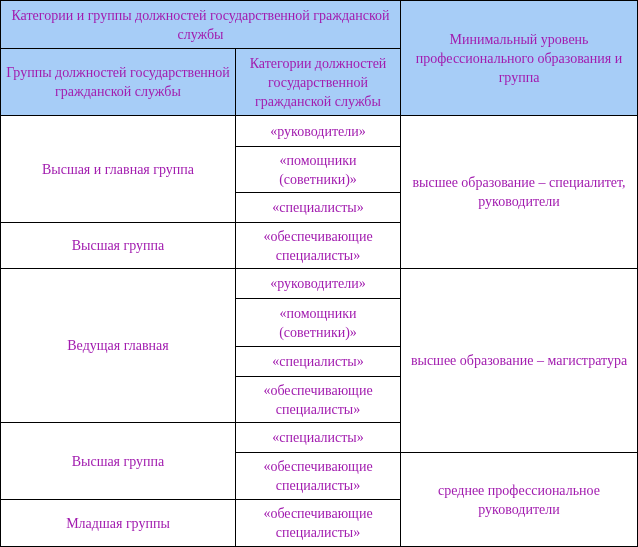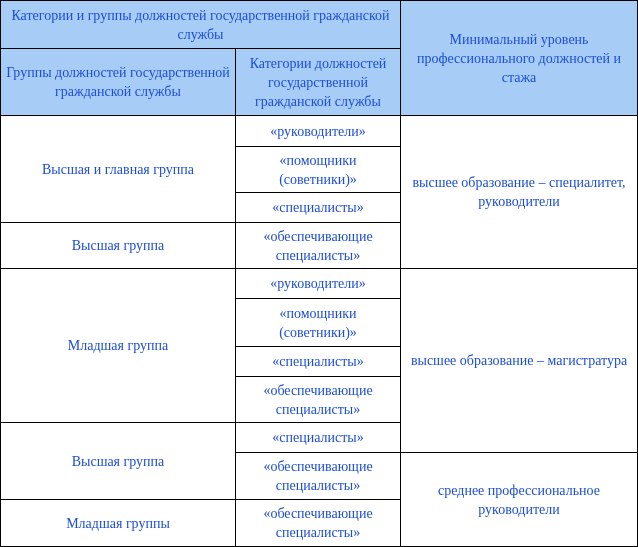--- a/index.html
+++ b/index.html
@@ -4,21 +4,21 @@
 <style>
   html, body { margin: 0; padding: 0; background: #ffffff; }
   body { width: 638px; height: 547px; overflow: hidden; }
   table.civil {
     position: absolute; left: 0; top: 0;
     width: 637px; height: 547px;
     border-collapse: collapse;
     table-layout: fixed;
     font-family: "Liberation Serif", "DejaVu Serif", serif;
     font-size: 14px;
-    color: #1d4ed8;
+    color: #a21caf;
   }
   table.civil td, table.civil th {
     border: 1.5px solid #000000;
     text-align: center;
     vertical-align: middle;
     padding: 2px 4px;
     line-height: 19px;
     font-weight: normal;
   }
   th.hdr { background: #a7cdf7; }
@@ -29,21 +29,21 @@
 
 <table class="civil">
   <colgroup>
     <col style="width:235px">
     <col style="width:165px">
     <col style="width:237px">
   </colgroup>
   <tbody>
       <tr style="height:48px">
     <th class="hdr bold" colspan="2">Категории и группы должностей государственной гражданской службы</th>
-    <th class="hdr bold" rowspan="2">Минимальный уровень профессионального должностей и стажа</th>
+    <th class="hdr bold" rowspan="2">Минимальный уровень профессионального образования и группа</th>
   </tr>
   <tr style="height:67px">
     <th class="hdr">Группы должностей государственной гражданской службы</th>
     <th class="hdr">Категории должностей государственной гражданской службы</th>
   </tr>
 
   <tr style="height:31px">
     <td class="bold" rowspan="3">Высшая и главная группа</td>
     <td>«руководители»</td>
     <td rowspan="4">высшее образование – специалитет, руководители</td>
@@ -54,21 +54,21 @@
   <tr style="height:30px">
     <td>«специалисты»</td>
   </tr>
 
   <tr style="height:46px">
     <td class="bold">Высшая группа</td>
     <td>«обеспечивающие специалисты»</td>
   </tr>
 
   <tr style="height:30px">
-    <td class="bold" rowspan="4">Младшая группа</td>
+    <td class="bold" rowspan="4">Ведущая главная</td>
     <td>«руководители»</td>
     <td rowspan="5">высшее образование – магистратура</td>
   </tr>
   <tr style="height:48px">
     <td>«помощники (советники)»</td>
   </tr>
   <tr style="height:30px">
     <td>«специалисты»</td>
   </tr>
   <tr style="height:46px">

